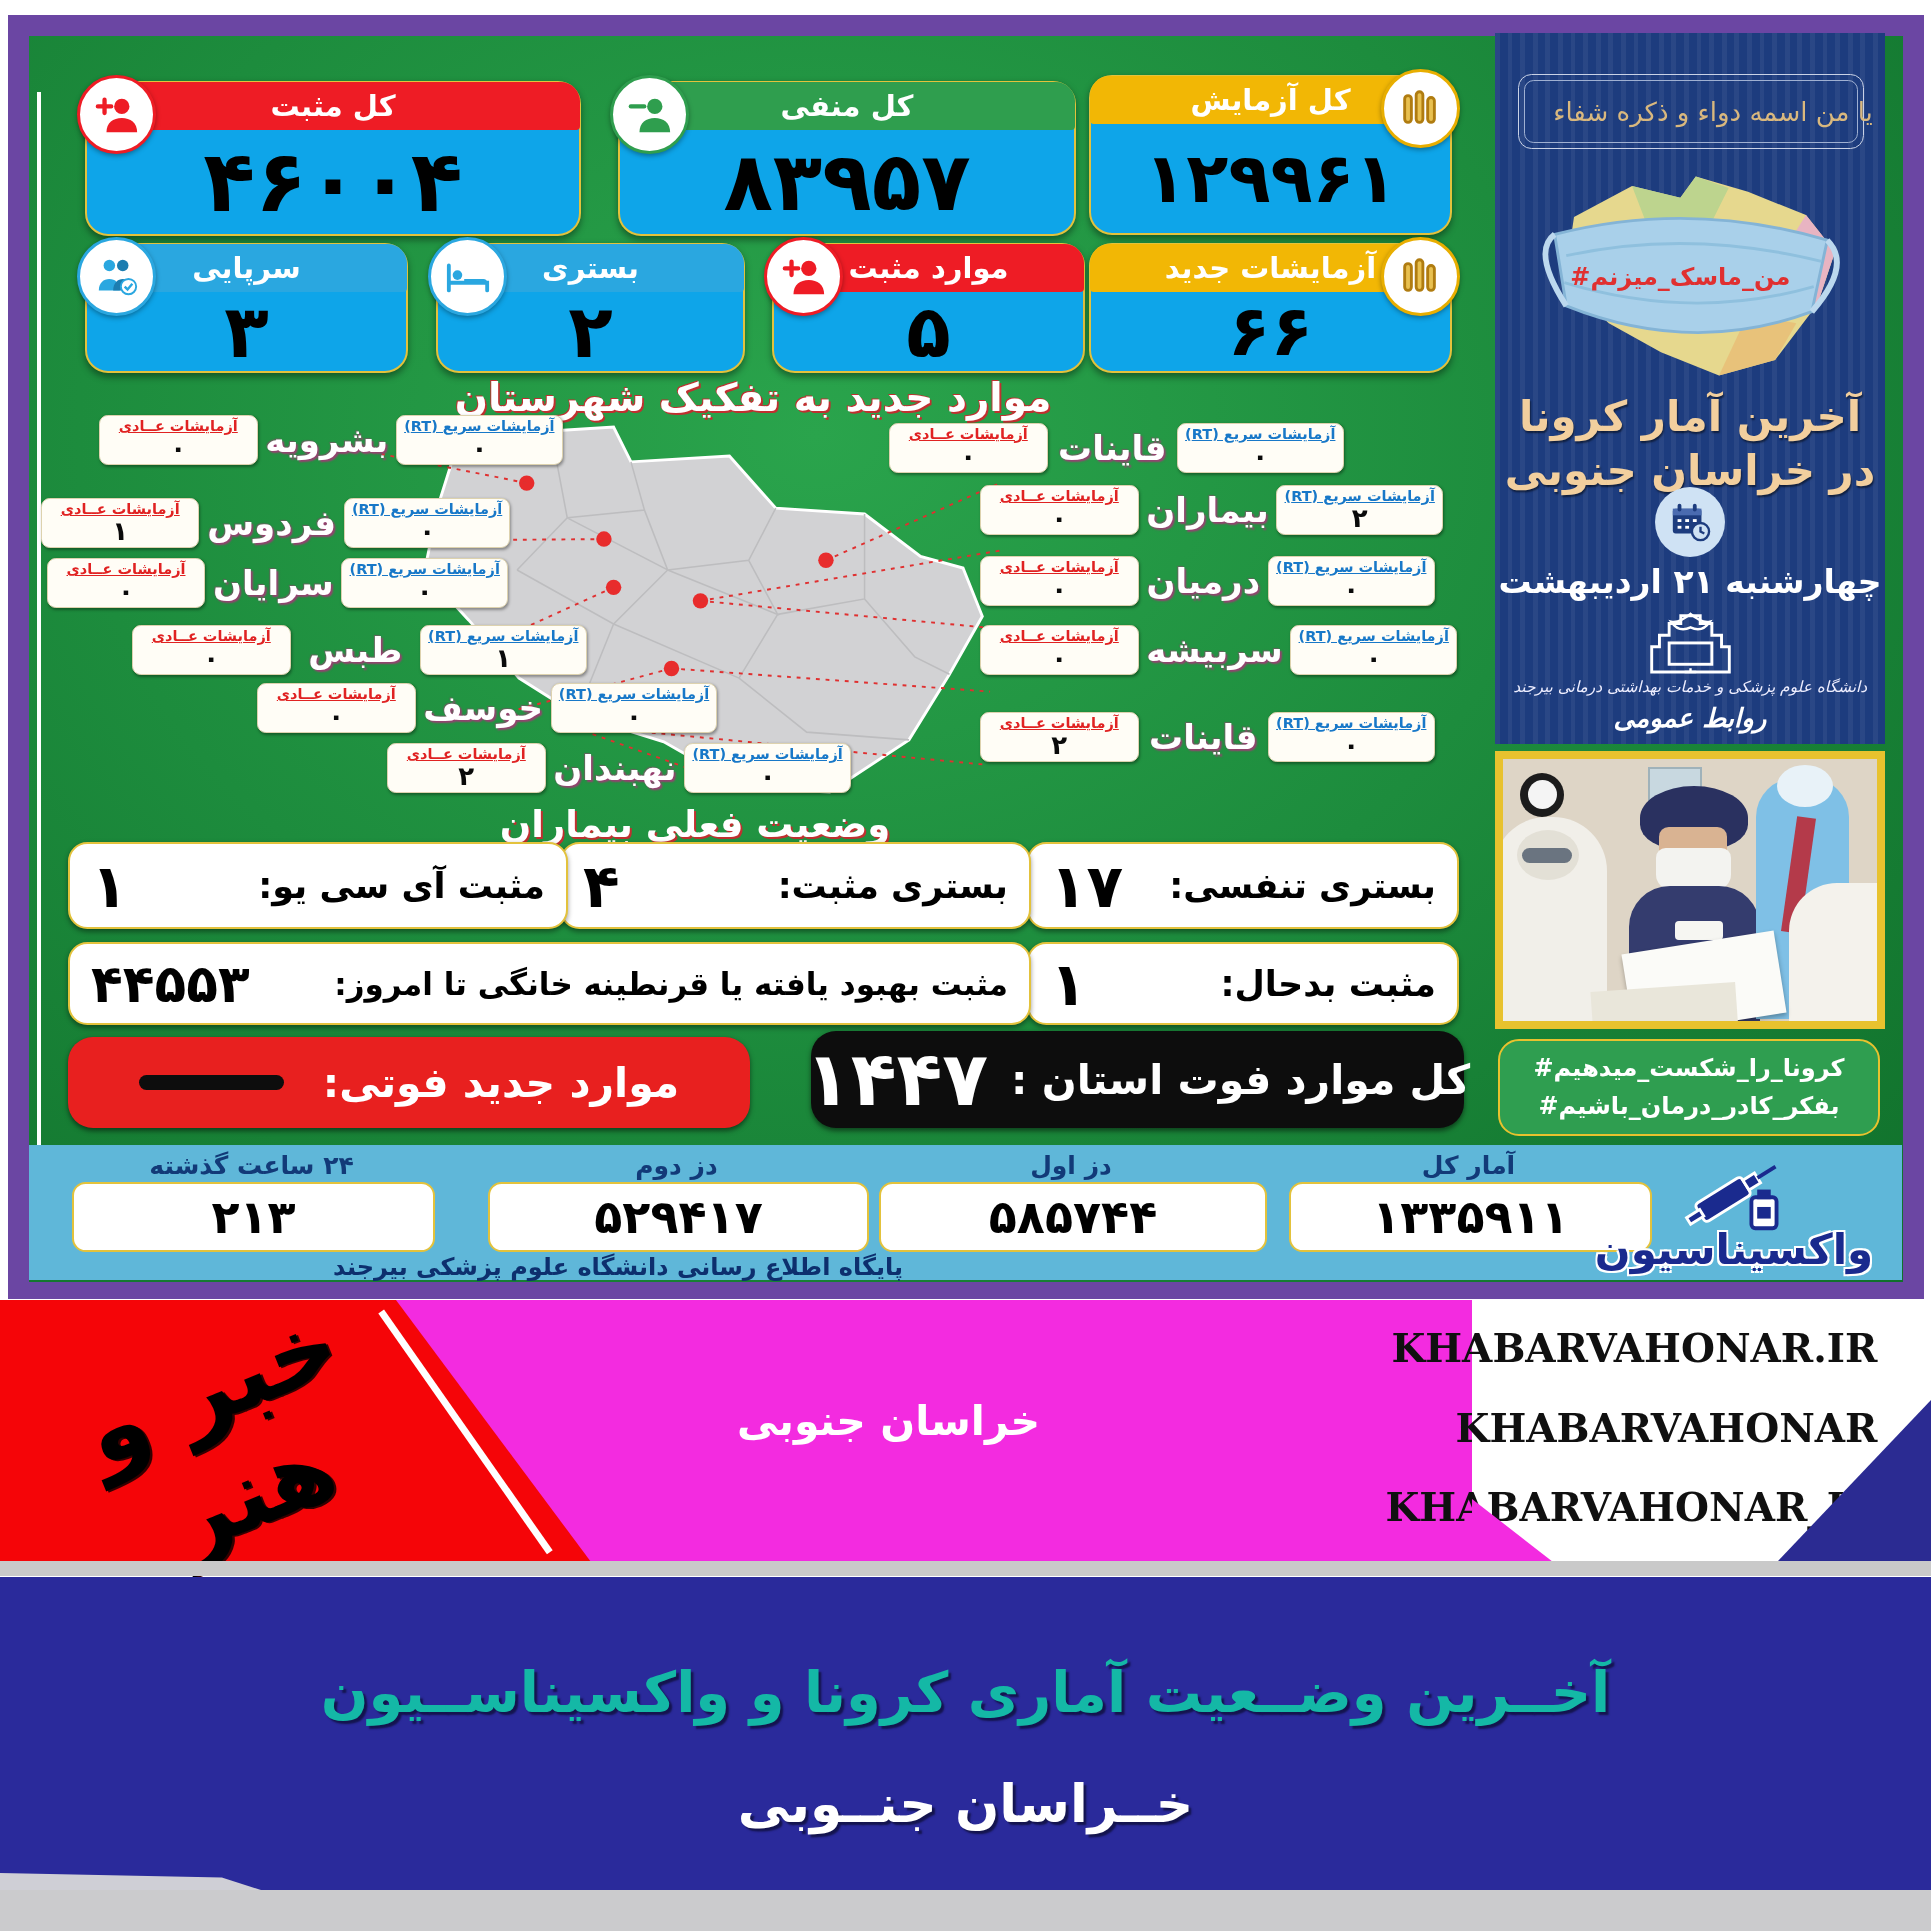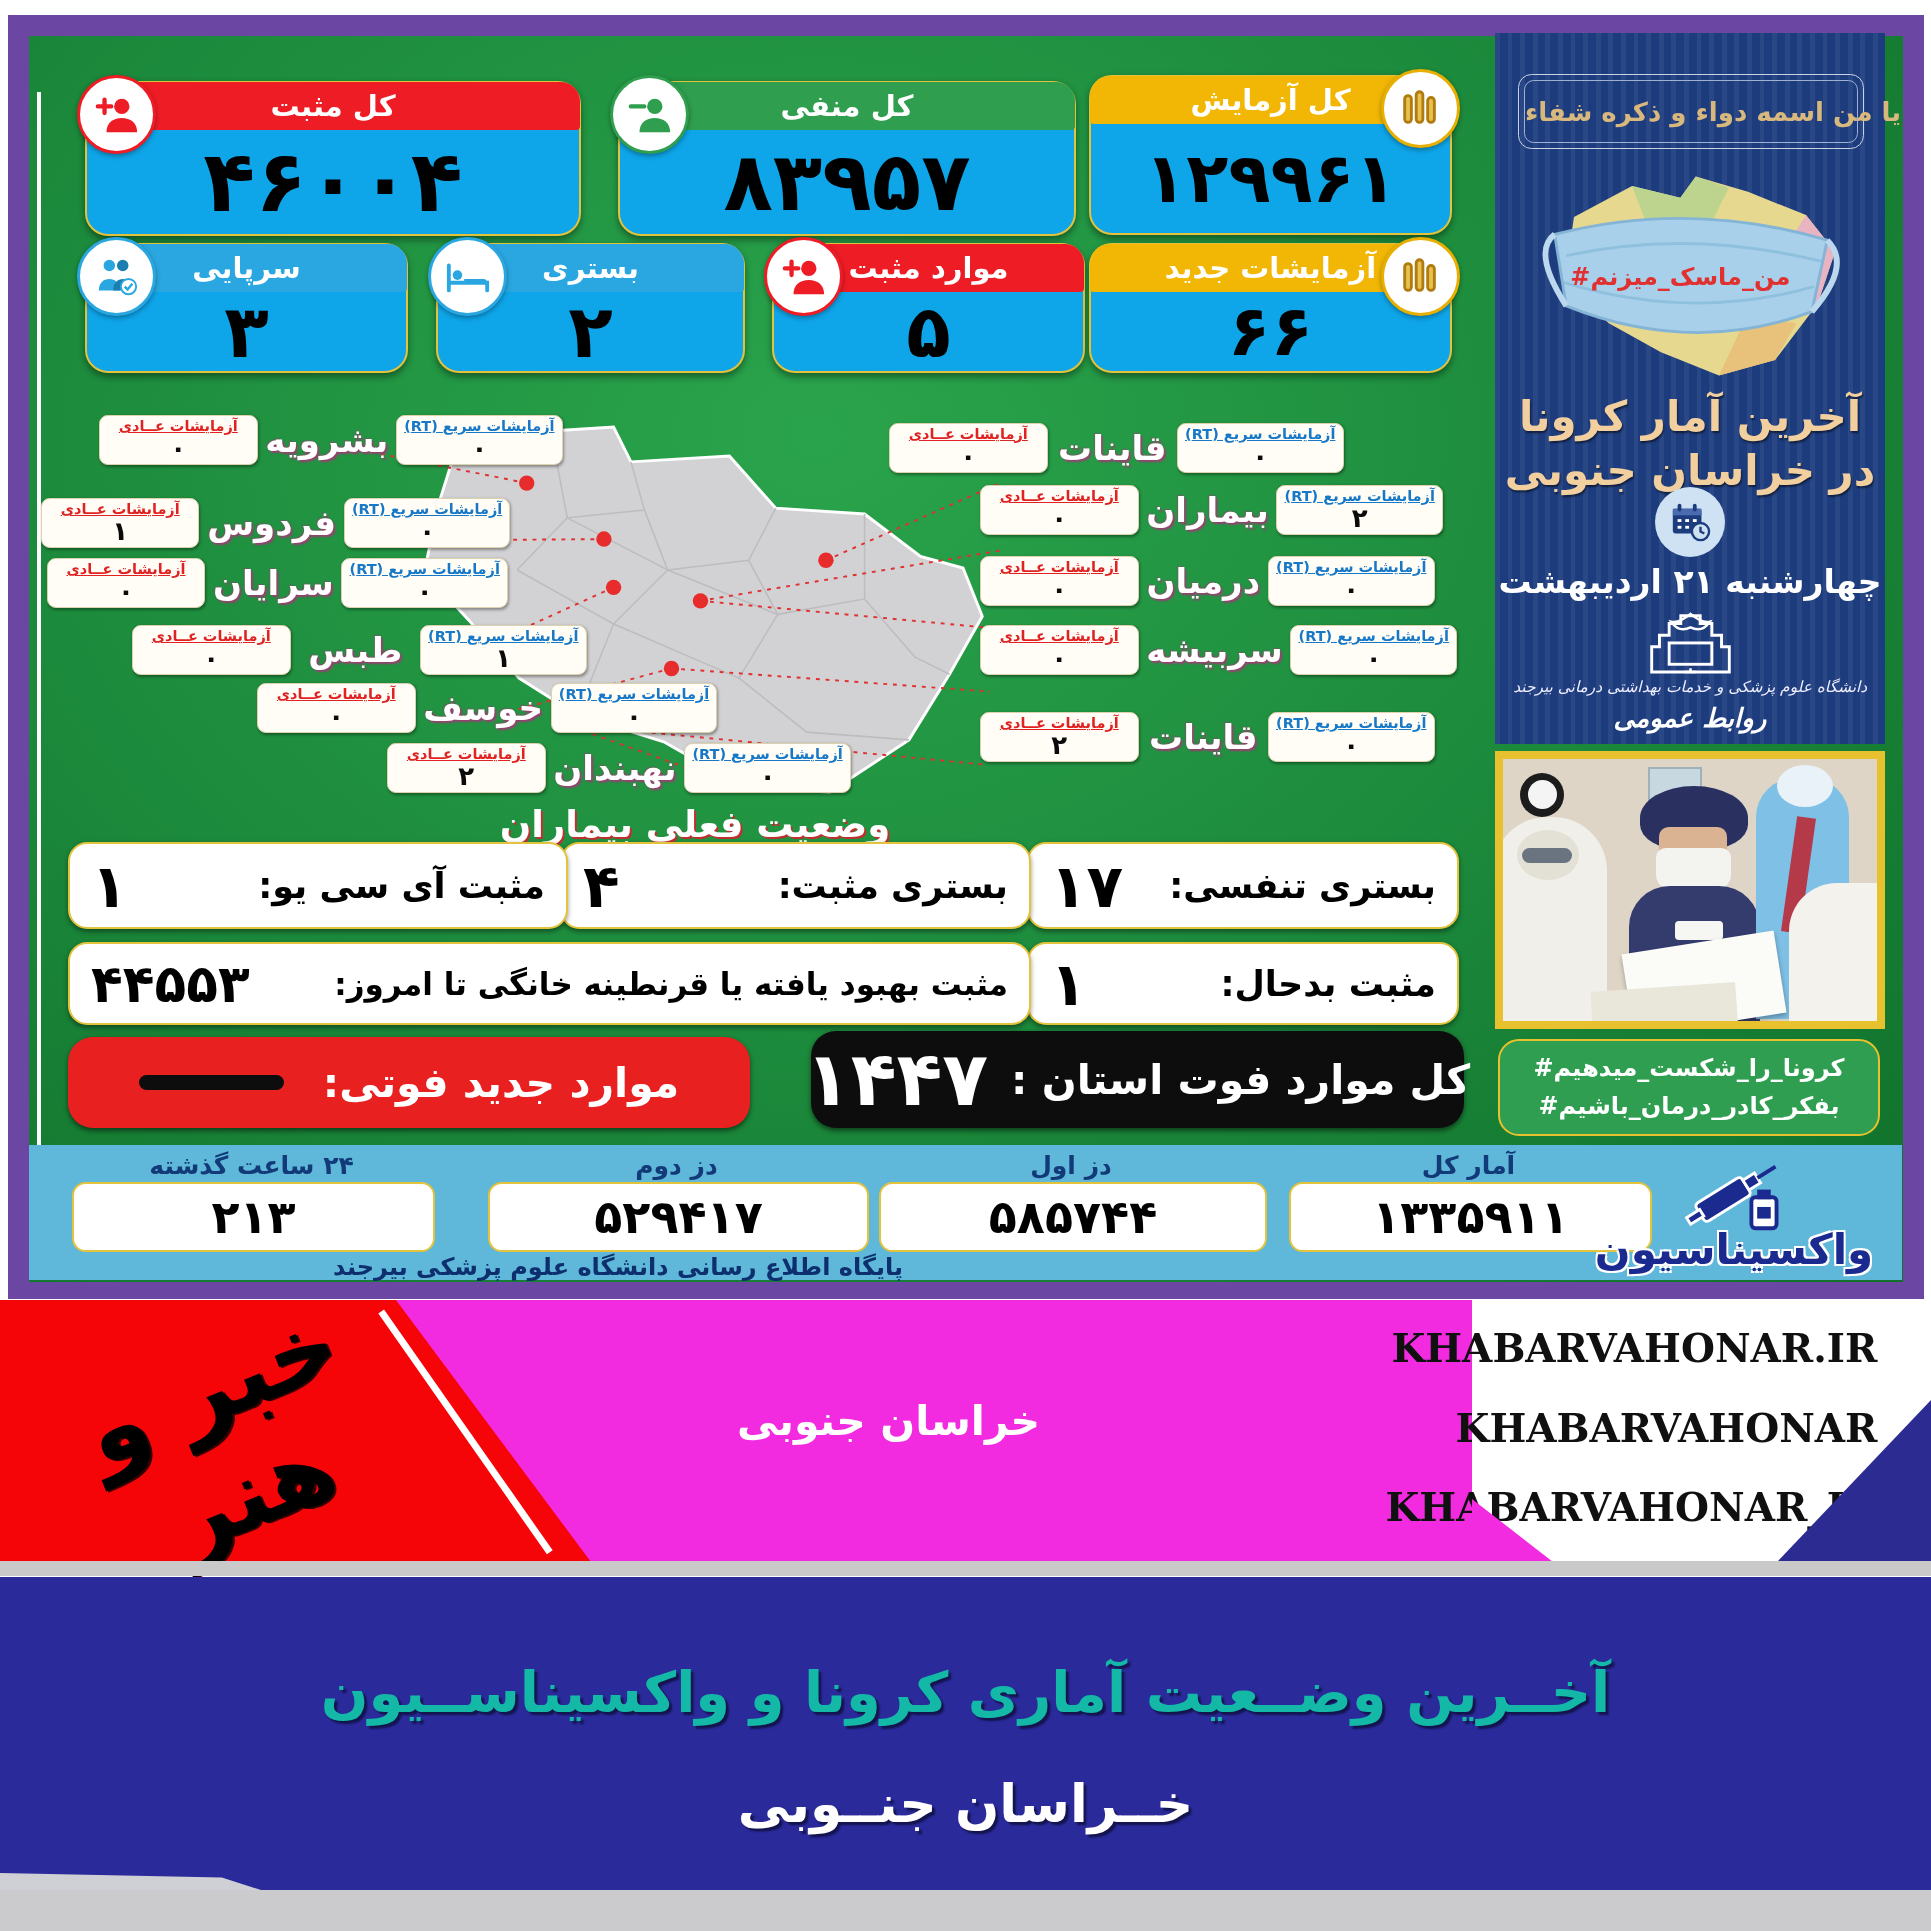--- a/index.html
+++ b/index.html
@@ -76,21 +76,21 @@
   .vax-right .vtitle{position:absolute;left:0;right:0;bottom:3.9px;font-weight:bold;font-size:42px;color:#1a2a8e;
         text-shadow:1.9px 1.9px 0 #fff,-1.9px -1.9px 0 #fff,1.9px -1.9px 0 #fff,-1.9px 1.9px 0 #fff;}
 
   
   .sidebar{position:absolute;left:1495px;top:33px;width:390px;height:711px;
            background:repeating-linear-gradient(90deg, rgba(255,255,255,.06) 0 4.8px, rgba(0,0,0,0) 4.8px 12.6px),#1d3c7e;}
   .dua-frame{position:absolute;left:23px;top:41px;width:344px;height:73px;border:1.9px solid #c9d2e6;
              border-radius:13.5px;display:flex;align-items:center;justify-content:center;}
   .dua-frame:before{content:"";position:absolute;left:4.8px;top:4.8px;right:4.8px;bottom:4.8px;
              border:1px solid #9fb0d2;border-radius:9.7px;}
-  .dua-text{color:#d9b87e;font-size:26px;font-weight:bold;white-space:nowrap;margin-left:44px;}
+  .dua-text{color:#d9b87e;font-size:26px;font-weight:normal;white-space:nowrap;margin-left:44px;}
   .mask-wrap{position:absolute;left:21px;top:126px;width:348px;height:232px;}
   .mask-tag{position:absolute;left:0;right:19.3px;top:104px;text-align:center;color:#e03030;
             font-weight:bold;font-size:24px;}
   .sb-title{position:absolute;left:0;width:100%;text-align:center;color:#f2cf9e;font-weight:bold;
             font-size:42px;text-shadow:1px 1.9px 1.9px rgba(0,0,0,.5);}
   .cal-circle{position:absolute;left:160px;top:454px;width:70px;height:70px;border-radius:50%;
               background:#cfe2f4;display:flex;align-items:center;justify-content:center;}
   .sb-date{position:absolute;left:0;top:529px;width:100%;text-align:center;color:#fff;
            font-weight:bold;font-size:33px;letter-spacing:1px;}
   .emblem{position:absolute;left:147px;top:575px;}
@@ -247,20 +247,21 @@
           <g stroke="#b07c10" stroke-width="3" fill="#e8c050">
             <rect x="8" y="10" width="7" height="28" rx="3.5"></rect>
             <rect x="20" y="6" width="7" height="32" rx="3.5"></rect>
             <rect x="32" y="12" width="7" height="26" rx="3.5"></rect>
           </g>
         </svg>
     </div>
     <div class="num" style="font-size:70px;">۶۶</div>
   </div>
 
+  <div class="map-title fa">موارد جدید به تفکیک شهرستان</div>
 
   <div class="map-zone">
     <svg style="position:absolute;left:285px;top:9.7px;" width="695" height="372" viewBox="0 0 720 385">
       <path d="M140 14 L235 6 L300 2 L318 38 L420 32 L468 86 L560 92 L618 136 L662 148 L682 198 L648 258 L606 326 L524 380 L436 376 L352 328 L262 300 L202 262 L150 202 L104 152 L118 84 Z" fill="#d2d2d4" stroke="#ffffff" stroke-width="3"></path>
       <g stroke="#bdbdbf" stroke-width="1.6" fill="none">
         <path d="M235 6 L252 96 L200 150 M252 96 L332 88 L318 38 M332 88 L356 150 L252 96 M356 150 L300 206 L200 150 M356 150 L440 140 L468 86 M440 140 L470 196 L356 150 M470 196 L560 180 L560 92 M470 196 L430 262 L300 206 M560 180 L612 240 L648 258 M430 262 L500 318 L606 326 M300 206 L262 300"></path>
       </g>
       <g fill="#e82c2c">
         <circle cx="210" cy="60" r="8"></circle>
           <circle cx="290" cy="118" r="8"></circle>

